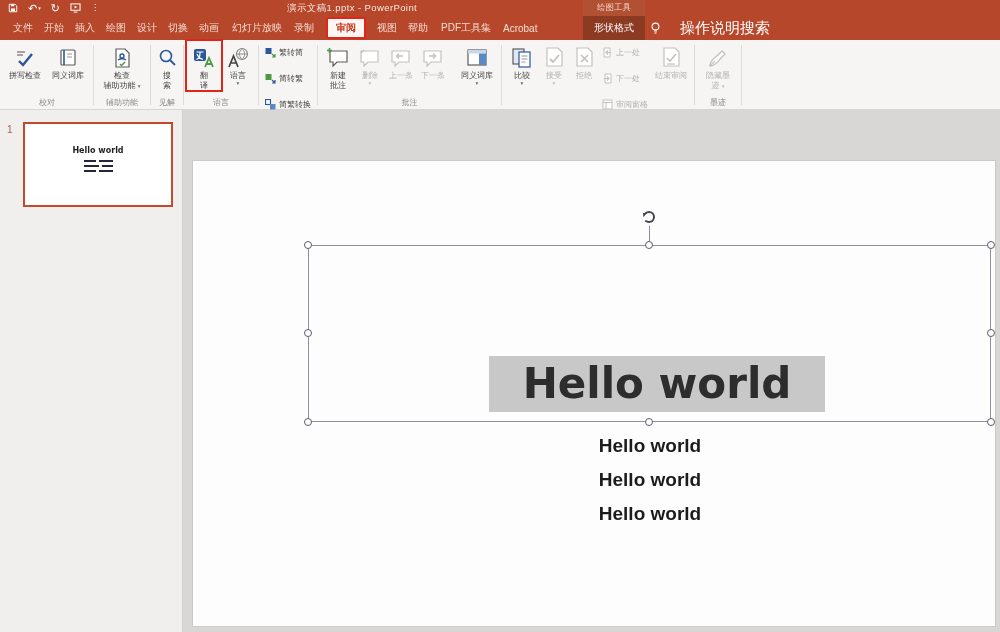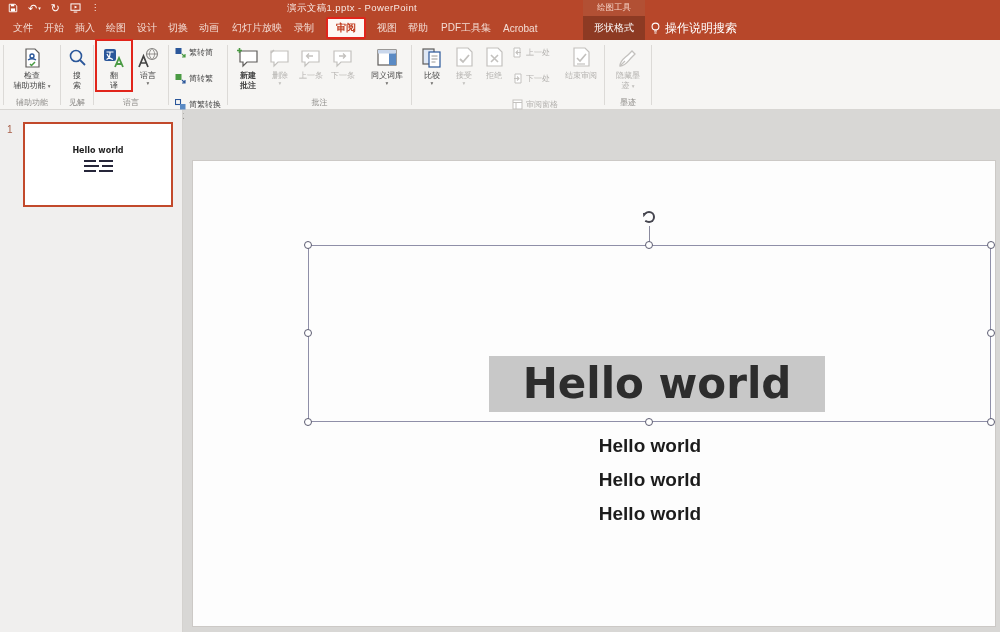--- a/index.html
+++ b/index.html
@@ -12,21 +12,21 @@
   .qat .qic{color:#ffffff;font-size:11px;line-height:16px;display:flex;align-items:center;}
   .title-text{position:absolute;left:287px;top:1.5px;font-size:9.5px;color:#f8e9e4;letter-spacing:.4px;white-space:nowrap;}
   .ctx-header{position:absolute;left:583px;top:0;width:62px;height:16px;background:#b25034;color:#f6d4c8;font-size:8.5px;display:flex;align-items:center;justify-content:center;white-space:nowrap;}
 
   
   .tabrow{position:absolute;top:16px;left:0;width:100%;height:24px;background:#b7472a;display:flex;align-items:center;padding-left:8px;}
   .tab{color:#f3ddd5;font-size:10px;padding:4px 5px;margin-right:1px;white-space:nowrap;cursor:default;}
   .tab.wide{margin:16px 2px;}
   .tab.selected{background:#fdf7f4;color:#c03a1d;border:2px solid #e1251b;border-radius:2px;padding:2px 8px;margin:0 6px;font-weight:bold;}
   .tab.contextual{position:absolute;left:583px;top:0;height:24px;width:62px;background:#8d3a23;color:#ffffff;display:flex;align-items:center;justify-content:center;padding:0;margin:0;}
-  .tellme{position:absolute;left:651px;top:0;height:24px;display:flex;align-items:center;gap:5px;color:#fff;font-size:12px;white-space:nowrap;}
+  .tellme{position:absolute;left:651px;top:0;height:24px;display:flex;align-items:center;gap:20px;color:#fff;font-size:15px;white-space:nowrap;}
 
   
   .ribbon{position:absolute;top:40px;left:0;width:100%;height:70px;background:#f6f5f3;border-bottom:1px solid #d8d6d3;display:flex;align-items:stretch;padding:1px 0 0 2px;}
   .rgroup{display:flex;flex-direction:column;align-items:center;padding:0 2px;}
   .rbtns{flex:1;display:flex;align-items:flex-start;}
   .glabel{height:14px;font-size:8px;color:#8d8b88;display:flex;align-items:center;justify-content:center;width:100%;white-space:nowrap;}
   .rdiv{width:1px;background:#dcdad7;margin:4px 1px;}
   .rdiv.inner{margin:8px 3px;}
   .rbtn{display:flex;flex-direction:column;align-items:center;padding:3px 2px 0 2px;}
   .ricon{height:27px;display:flex;align-items:center;justify-content:center;}
@@ -113,20 +113,44 @@
       <svg width="9" height="13" viewBox="0 0 9 13">
           <circle cx="4.5" cy="4.5" r="3.4" fill="none" stroke="#fff" stroke-width="1.1"></circle>
           <path d="M3 9h3M3.4 11h2.2" stroke="#fff" stroke-width="1.1"></path>
         </svg>
       <span>操作说明搜索</span>
     </span>
   </div>
 
   <div class="ribbon">
 
+    <div class="rgroup">
+      <div class="rbtns">
+        <div class="rbtn" style="min-width:42px;">
+          <div class="ricon">
+            <svg width="22" height="22" viewBox="0 0 22 22">
+                <path d="M3 5h8M3 8h6" stroke="#8a8886" stroke-width="1.3"></path>
+                <path d="M5 14l4 4 9-11" fill="none" stroke="#2b579a" stroke-width="2.4"></path>
+              </svg>
+          </div>
+          <div class="rlabel">拼写检查</div>
+        </div>
+        <div class="rbtn" style="min-width:44px;">
+          <div class="ricon">
+            <svg width="22" height="22" viewBox="0 0 22 22">
+                <rect x="4" y="3" width="14" height="15" rx="1" fill="#fff" stroke="#5f5d5b" stroke-width="1.2"></rect>
+                <path d="M7 3v15" stroke="#2b579a" stroke-width="1.6"></path>
+                <path d="M10 7h5M10 10h5" stroke="#9a9896" stroke-width="1"></path>
+              </svg>
+          </div>
+          <div class="rlabel">同义词库</div>
+        </div>
+      </div>
+      <div class="glabel">校对</div>
+    </div>
     <div class="rdiv"></div>
 
     <div class="rgroup">
       <div class="rbtns">
         <div class="rbtn" style="min-width:50px;">
           <div class="ricon">
             <svg width="22" height="22" viewBox="0 0 22 22">
                 <path d="M5 2h9l4 4v14H5z" fill="#fff" stroke="#5f5d5b" stroke-width="1.2"></path>
                 <circle cx="11" cy="9" r="2" fill="none" stroke="#2b579a" stroke-width="1.4"></circle>
                 <path d="M7 13c2.5-1.6 5.5-1.6 8 0" fill="none" stroke="#2b579a" stroke-width="1.4"></path>
@@ -218,21 +242,21 @@
             <span>简繁转换</span>
           </div>
         </div>
       </div>
       <div class="glabel">中文简繁转换</div>
     </div>
     <div class="rdiv"></div>
 
     <div class="rgroup">
       <div class="rbtns">
-        <div class="rbtn" style="min-width:34px;font-weight:bold;">
+        <div class="rbtn" style="min-width:34px;">
           <div class="ricon">
             <svg width="24" height="22" viewBox="0 0 24 22">
                 <path d="M4 4h17v11h-10l-4 4v-4H4z" fill="#fff" stroke="#5f5d5b" stroke-width="1.2"></path>
                 <path d="M3.5 1v5M1 3.5h5" stroke="#4a9a43" stroke-width="1.6"></path>
               </svg>
           </div>
           <div class="rlabel">新建</div>
           <div class="rlabel">批注</div>
         </div>
         <div class="rbtn disabled" style="min-width:30px;">

